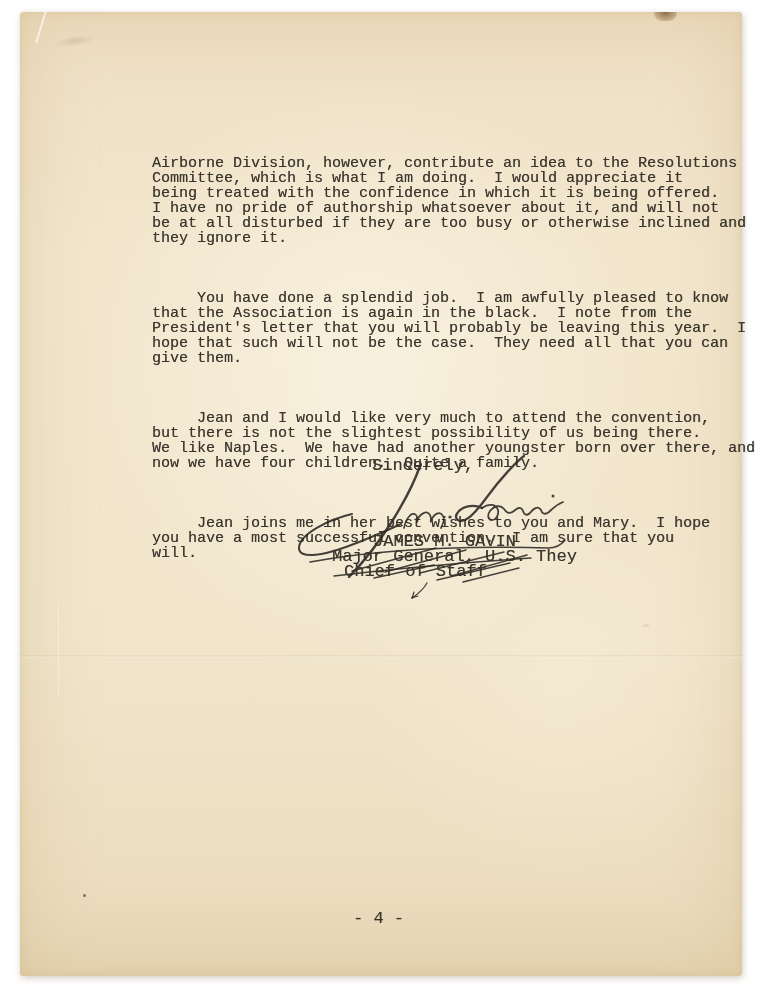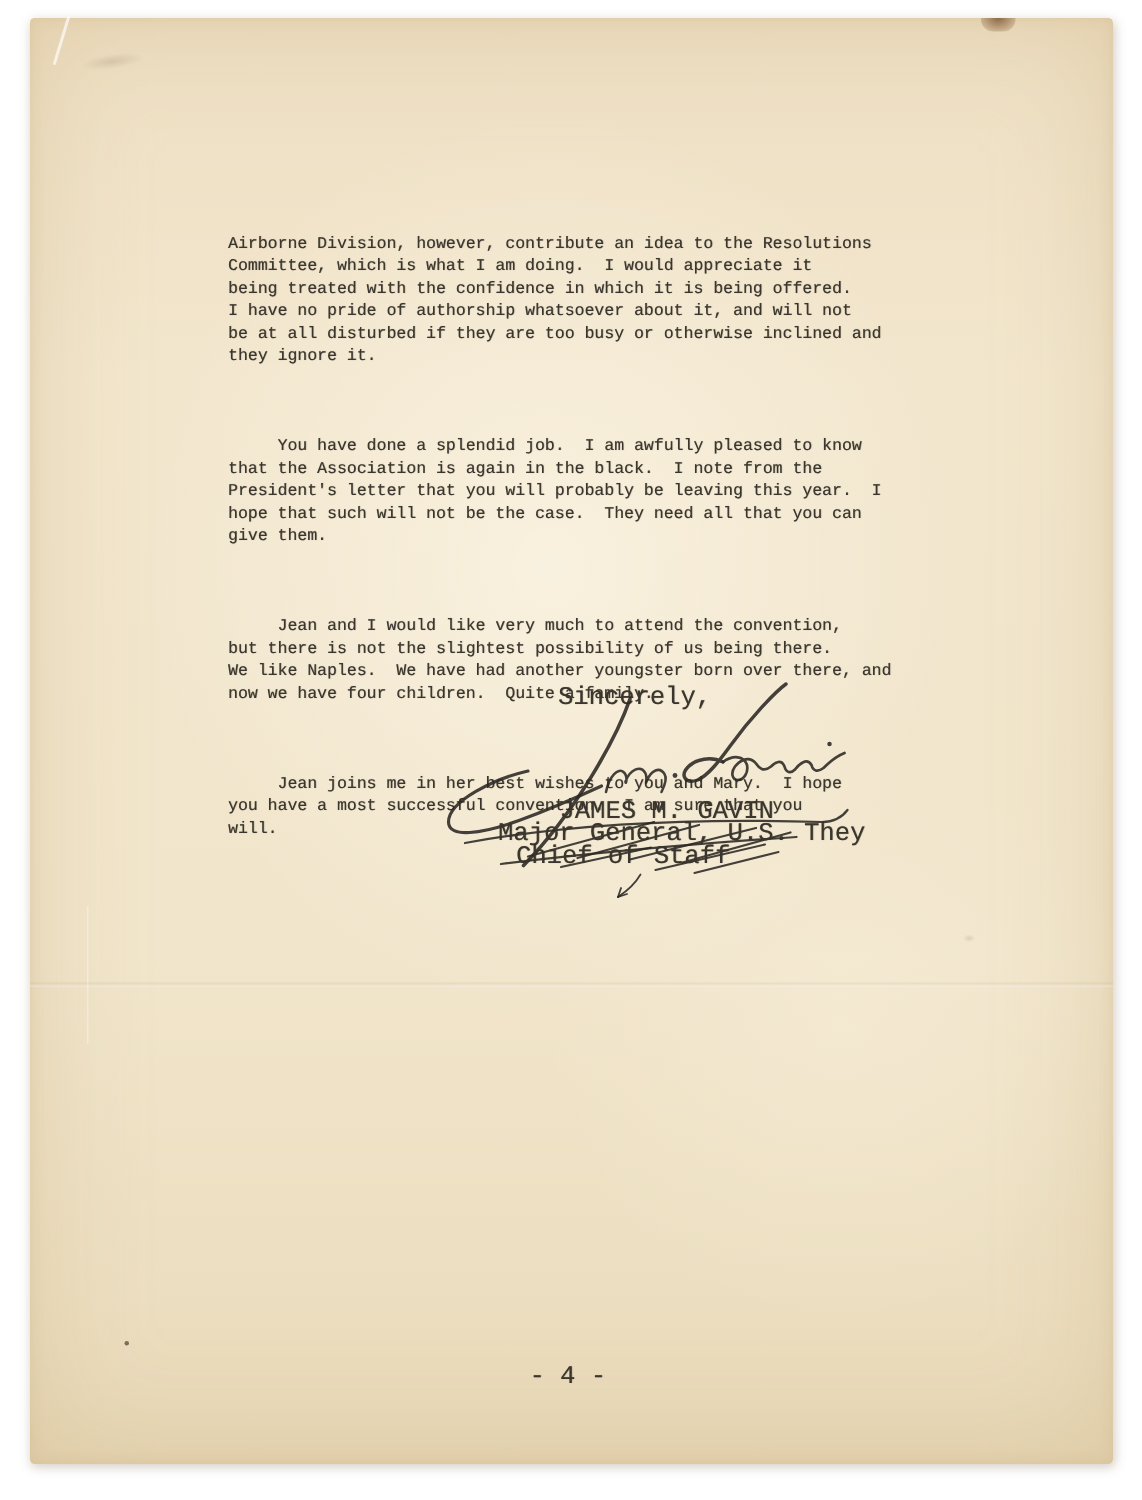--- a/index.html
+++ b/index.html
@@ -35,21 +35,21 @@
   }
   .typed {
     color: #3a362e;
     text-shadow: 0.3px 0.3px 0.5px rgba(45, 40, 30, 0.55);
   }
   .letter-body {
     position: absolute;
     left: 132px;
     top: 114px;
     width: 512px;
-    font-size: 11px;
+    font-size: 15px;
     line-height: 15px;
     white-space: pre;
   }
   .letter-body p { margin: 0 0 15px 0; }
   .abs-line {
     position: absolute;
     font-size: 17px;
     line-height: 15px;
     white-space: pre;
   }

